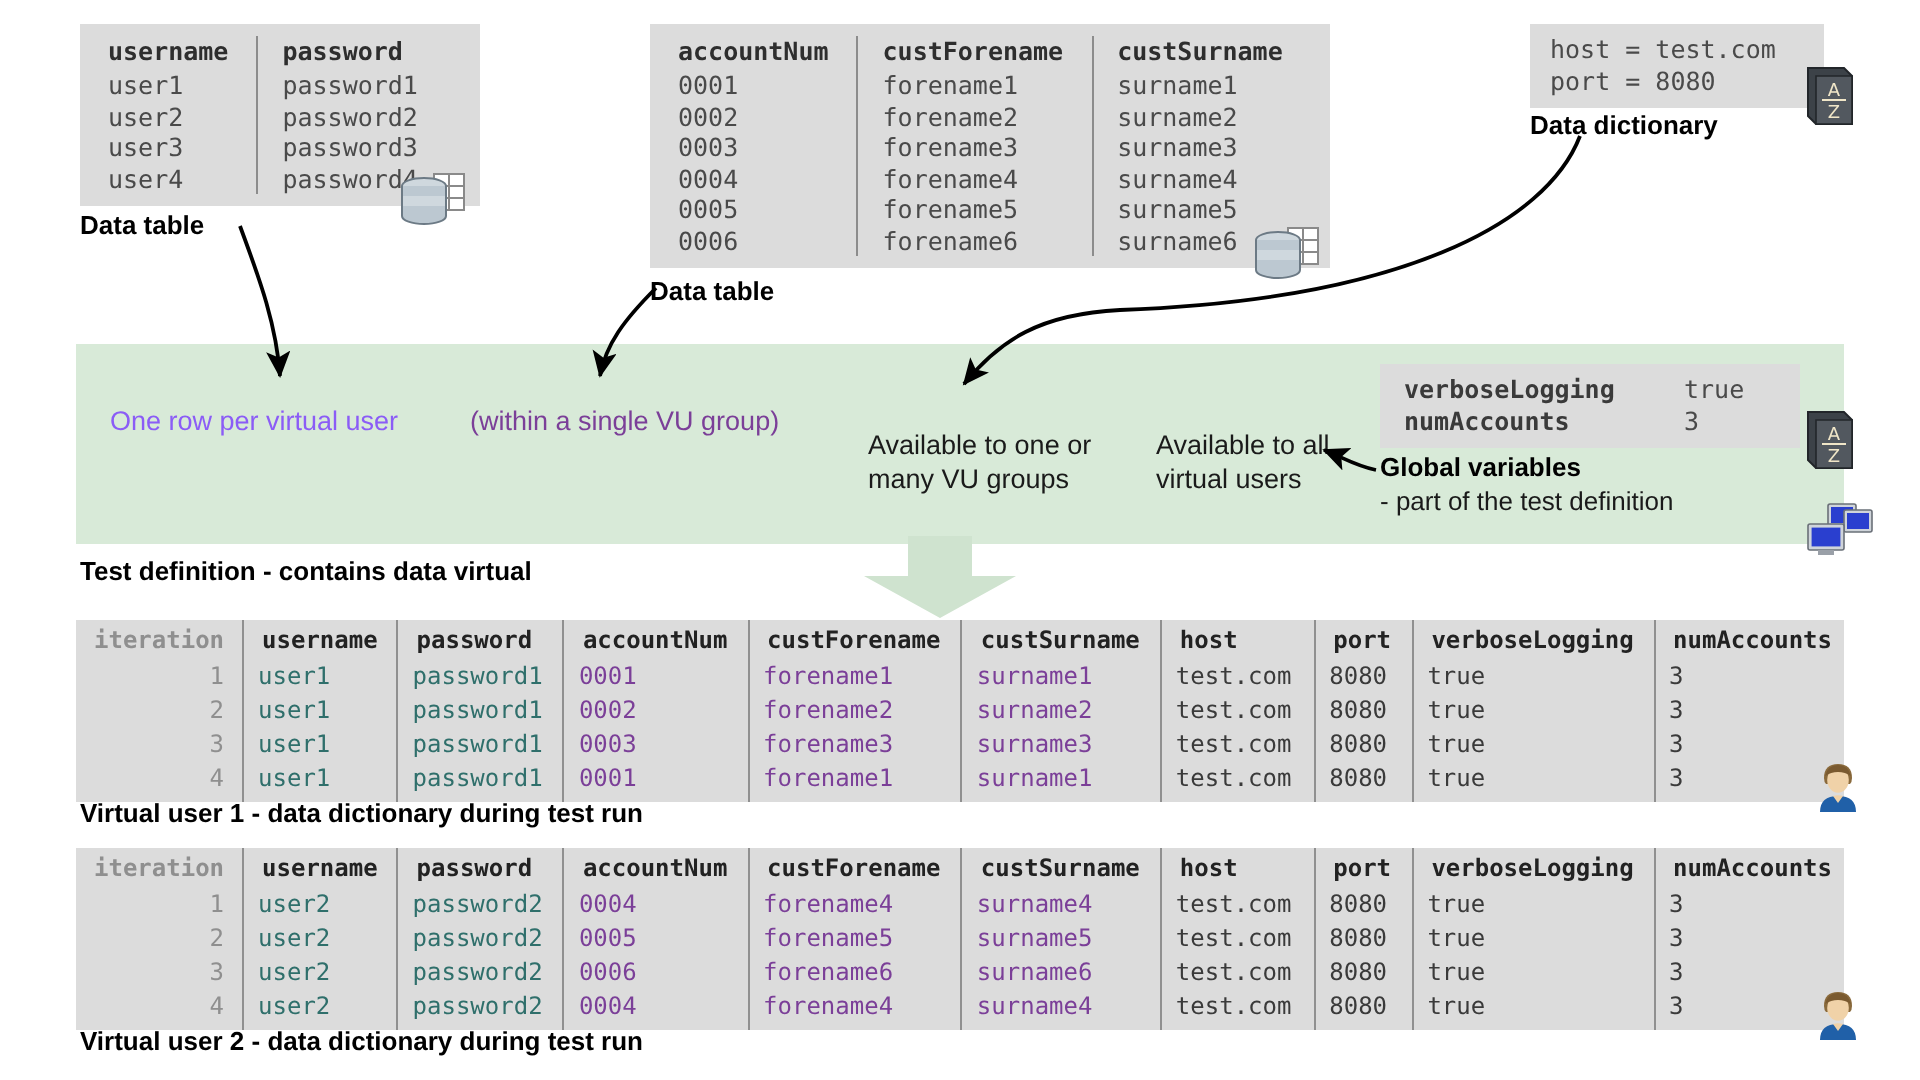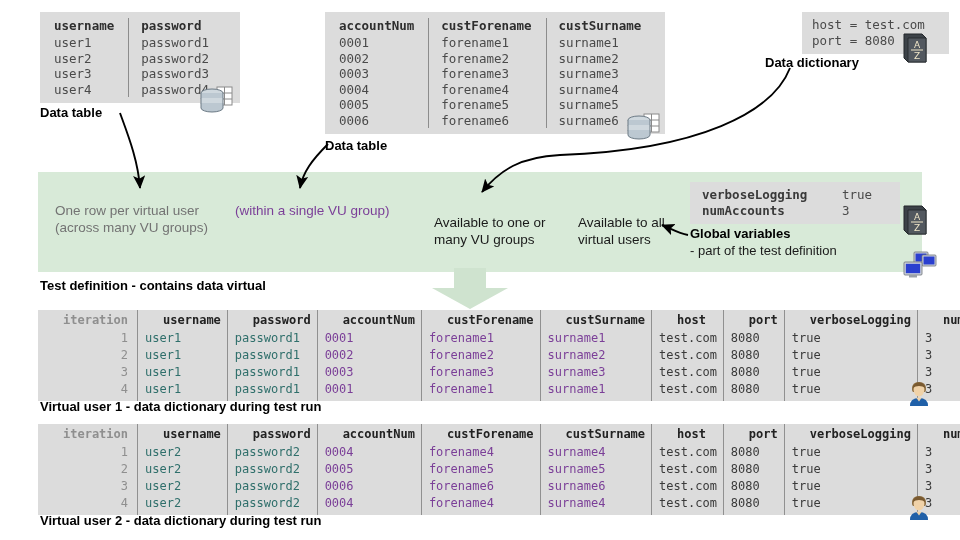--- a/index.html
+++ b/index.html
@@ -25,29 +25,29 @@
   .gvrow{font-family:"DejaVu Sans Mono","Liberation Mono",monospace;font-size:12.5px;line-height:16px;display:flex;}
   .gvrow .k{color:#3a3a3a;font-weight:bold;width:140px;}
   .gvrow .v{color:#4a4a4a;}
 
   .caption{font-size:13px;font-weight:bold;color:#000000;white-space:nowrap;}
   .caption .norm{font-weight:bold;}
 
   
   #green-band{left:38px;top:172px;width:884px;height:100px;background:#d8ead8;}
   .band-note{font-size:13.5px;line-height:17px;white-space:nowrap;}
-  .note-teal{color:#737373;}
+  .note-teal{color:#8b5cf6;}
   .note-purple{color:#7b3f98;}
   .note-dark{color:#1a1a1a;margin-top:12px;}
 
   
   .restable{background:#dcdcdc;border-collapse:collapse;
     font-family:"DejaVu Sans Mono","Liberation Mono",monospace;font-size:12px;}
   .restable th{font-weight:bold;color:#222;text-align:left;
-     padding:3px 6px 3px 25px;border-left:1px solid #909090;white-space:nowrap;}
+     padding:3px 6px 3px 9px;border-left:1px solid #909090;white-space:nowrap;}
   .restable th:first-child{border-left:none;color:#8f8f8f;text-align:right;padding-right:9px;}
   .restable td{padding:1px 6px 1px 7px;border-left:1px solid #909090;white-space:nowrap;line-height:15px;}
   .restable td:first-child{border-left:none;color:#8f8f8f;text-align:right;padding-right:9px;}
   .restable tr td.c-teal{color:#2f6f6b;}
   .restable tr td.c-purple{color:#7b3f98;}
   .restable tr td.c-dark{color:#3a3a3a;}
   .restable tr.last td{padding-bottom:4px;}
 
   
   .db-icon{width:34px;height:30px;}
@@ -160,42 +160,41 @@
       <ellipse cx="12" cy="8" rx="11" ry="4" fill="#cfd8de" stroke="#6c7a85" stroke-width="1"></ellipse>
       <path d="M1 8 v5 a11 4 0 0 0 22 0 v-5" fill="#bcc8d1" stroke="#6c7a85" stroke-width="1"></path>
       <path d="M1 13 v5 a11 4 0 0 0 22 0 v-5" fill="#cfd8de" stroke="#6c7a85" stroke-width="1"></path>
       <path d="M1 18 v5 a11 4 0 0 0 22 0 v-5" fill="#bcc8d1" stroke="#6c7a85" stroke-width="1"></path>
     </g>
   </svg>
 </div>
 
 <div class="abs caption" id="cap-src2" style="left:325px;top:138px;">Data table</div>
 
-<div class="abs dictbox" id="dictbox" style="left:802px;top:12px;width:147px;">
+<div class="abs dictbox" id="dictbox" style="left:765px;top:12px;width:147px;">
   <div class="line">host = test.com</div>
   <div class="line">port = 8080</div>
 </div>
 
 <div class="abs" id="az1" style="left:902px;top:32px;">
   <svg class="az-icon" viewBox="0 0 26 32">
     <path d="M2 2 L20 2 L24 6 L24 30 L6 30 L2 26 Z" fill="#3c4248" stroke="#22262a" stroke-width="1"></path>
     <path d="M6 6 L24 6 L24 30 L6 30 Z" fill="#52585f" stroke="#22262a" stroke-width="0.8"></path>
     <text x="15" y="16" font-family="DejaVu Sans, sans-serif" font-size="9" fill="#f0e6c8" text-anchor="middle">A</text>
     <line x1="9" y1="18" x2="21" y2="18" stroke="#f0e6c8" stroke-width="1"></line>
     <text x="15" y="27" font-family="DejaVu Sans, sans-serif" font-size="9" fill="#f0e6c8" text-anchor="middle">Z</text>
   </svg>
 </div>
 
 <div class="abs caption" id="cap-dict" style="left:765px;top:55px;">Data dictionary</div>
 
 <div class="abs" id="green-band"></div>
 
 <div class="abs band-note note-teal" style="left:55px;top:202px;">
   <div>One row per virtual user</div>
-  <div>(across many VU groups)</div>
 </div>
 
 <div class="abs band-note note-purple" style="left:235px;top:202px;">
   <div>(within a single VU group)</div>
 </div>
 
 <div class="abs band-note note-dark" style="left:434px;top:202px;">
   <div>Available to one or</div>
   <div>many VU groups</div>
 </div>

